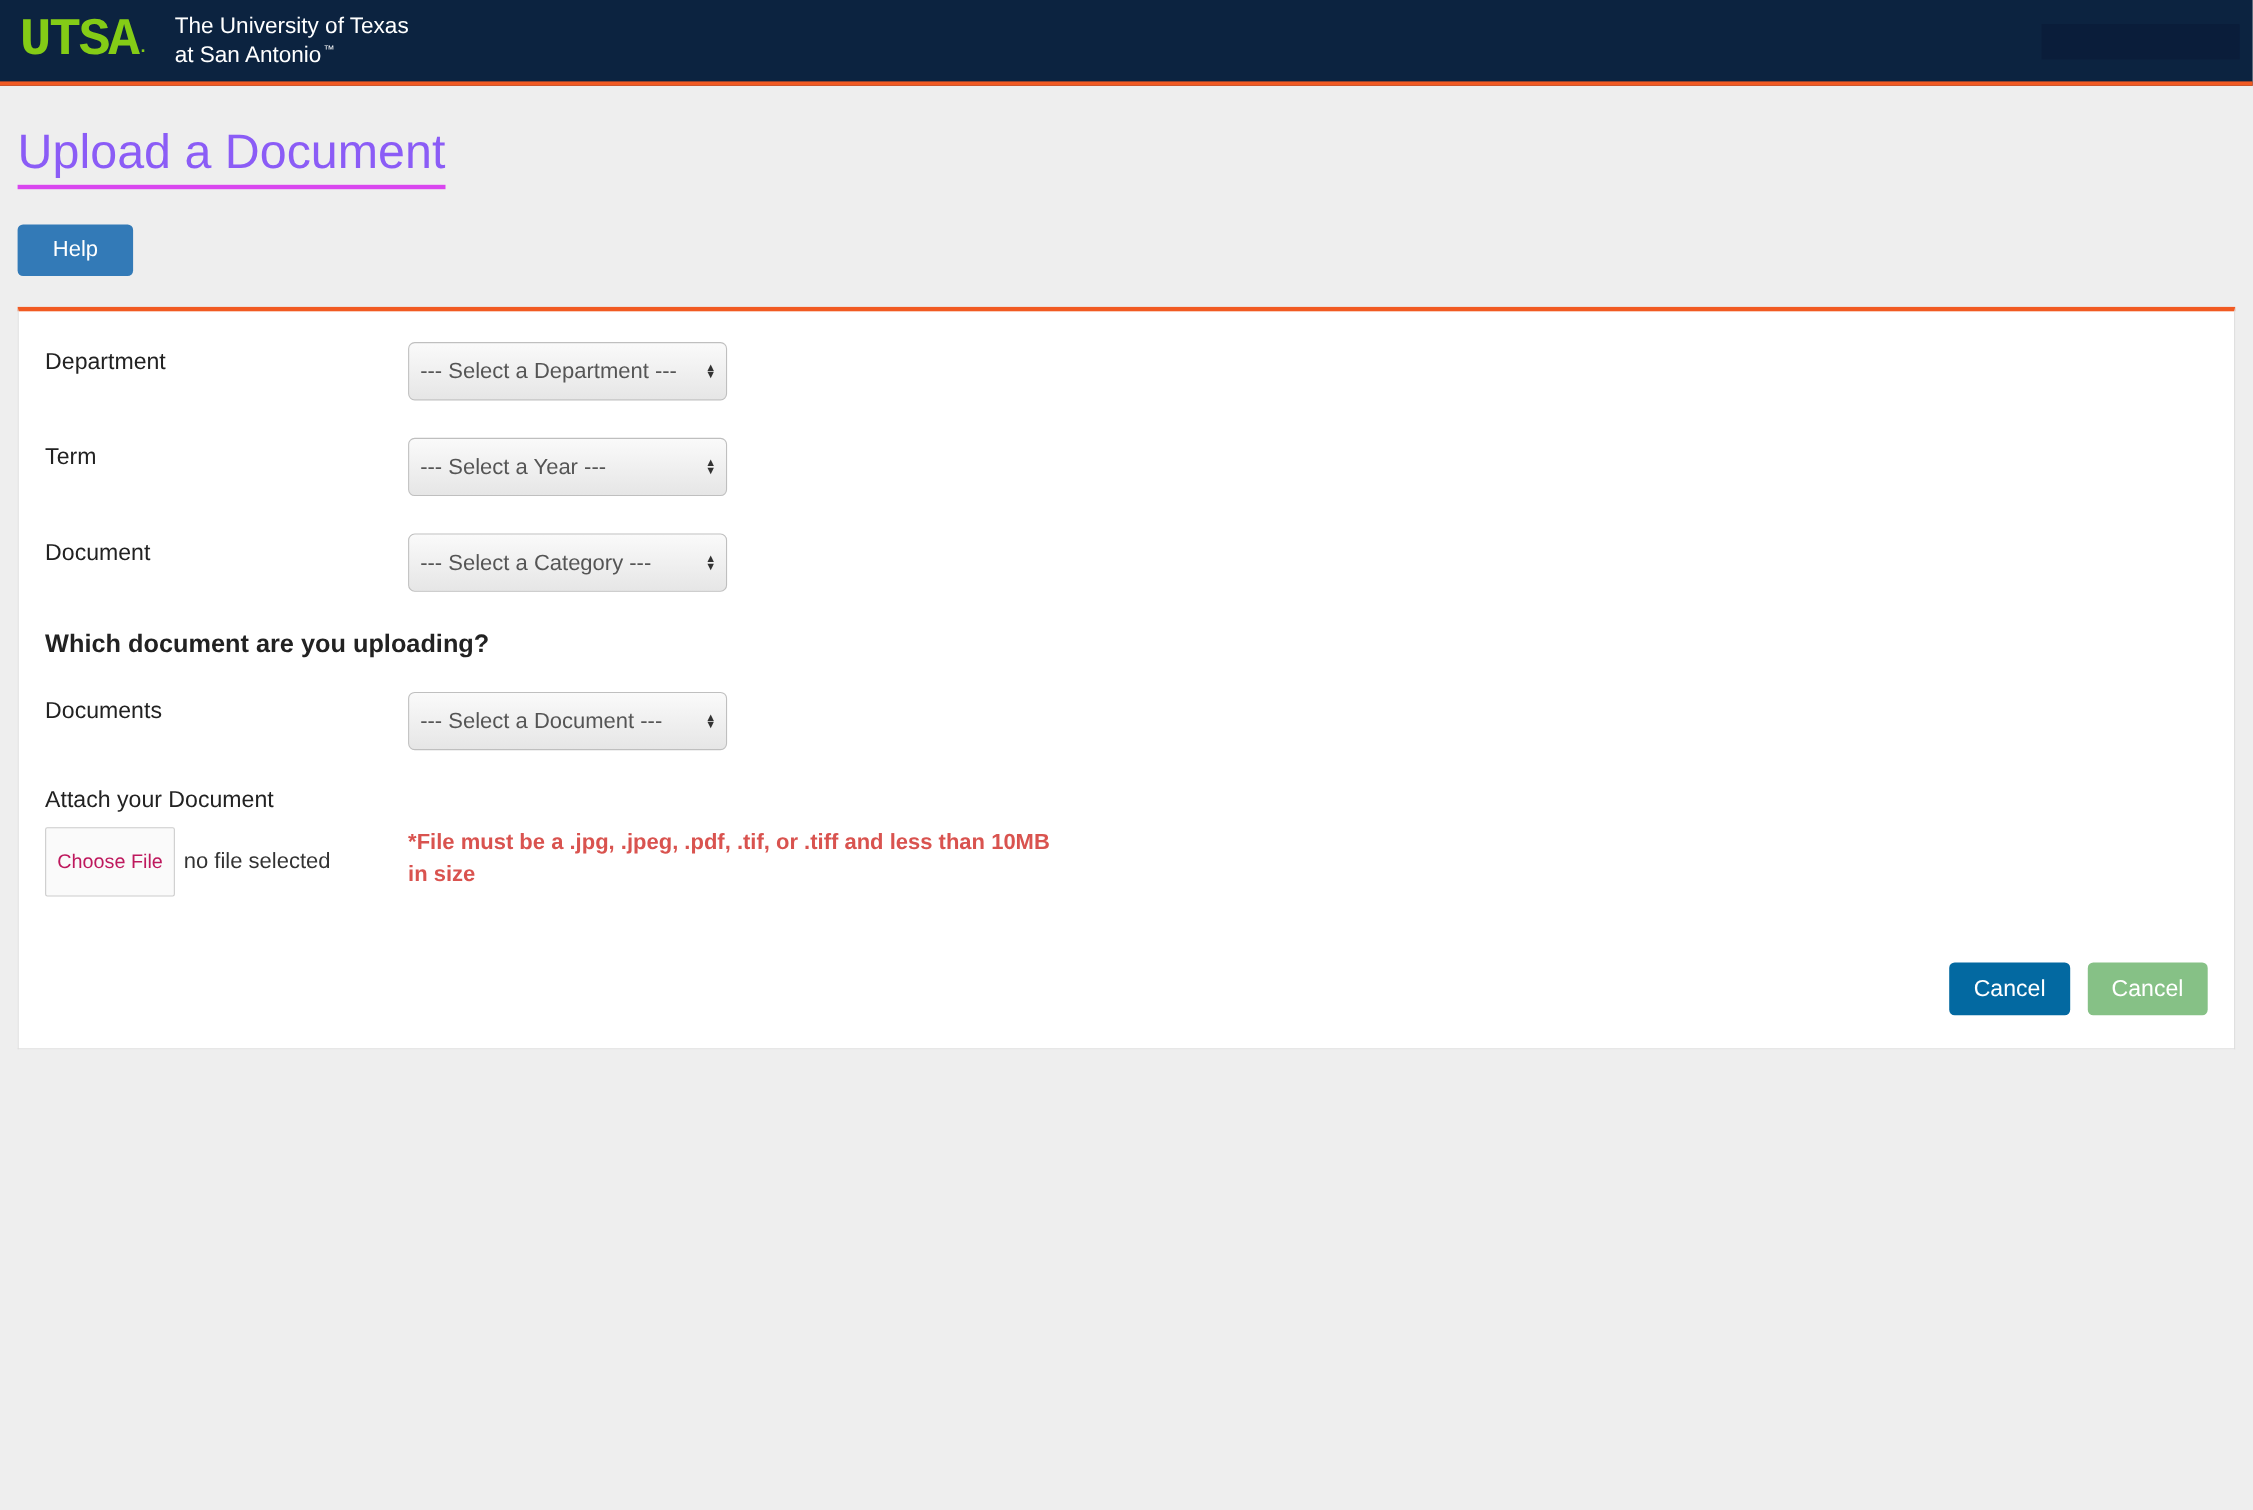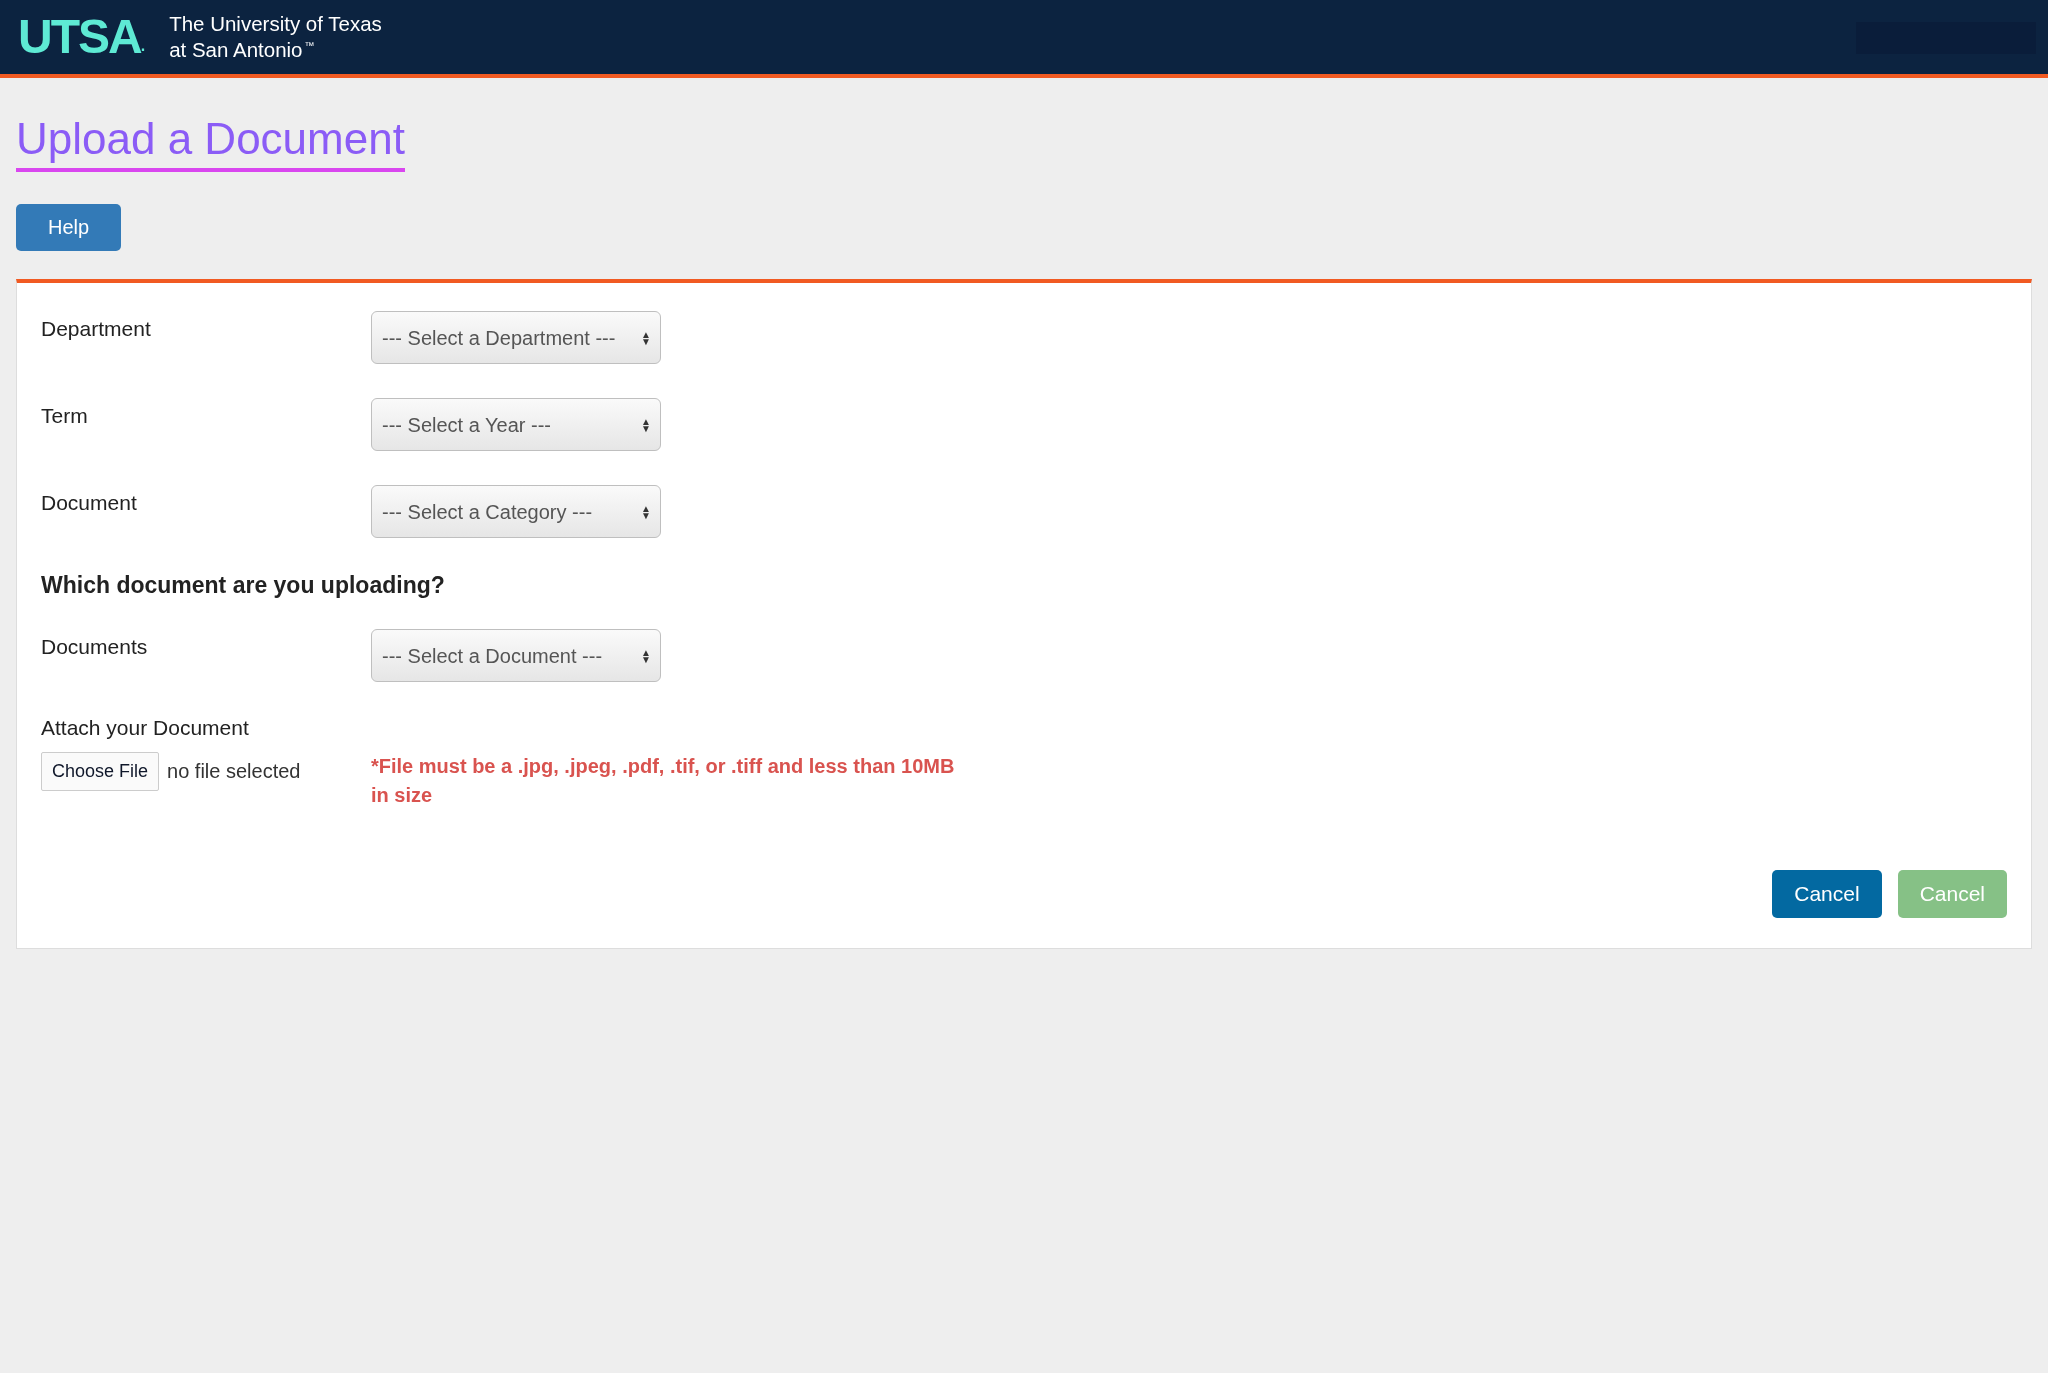--- a/index.html
+++ b/index.html
@@ -20,24 +20,24 @@
       align-items: center;
       padding: 0 18px;
       position: relative;
     }
     .logo-wrap {
       display: flex;
       align-items: center;
       gap: 14px;
     }
     .utsa-logo {
-      font-family: Liberation Sans, sans-serif;
+      font-family: Liberation Mono, monospace;
       font-size: 48px;
       font-weight: 900;
-      color: #5eead4;
+      color: #84cc16;
       letter-spacing: -2px;
       line-height: 1;
       position: relative;
     }
     .utsa-logo .dot {
       font-size: 16px;
       position: relative;
       top: -2px;
     }
     .univ-text {
@@ -151,22 +151,22 @@
     }
     .file-input-wrap {
       width: 330px;
       display: flex;
       align-items: center;
       gap: 8px;
     }
     .choose-file-btn {
       background: #fafafa;
       border: 1px solid #ccc;
-      color: #0f172a;
-      padding: 8px 10px;
+      color: #be185d;
+      padding: 20px 10px;
       font-size: 18px;
       border-radius: 2px;
       cursor: pointer;
     }
     .file-status {
       font-size: 20px;
       color: #333;
     }
     .file-constraint {
       color: #d9534f;

